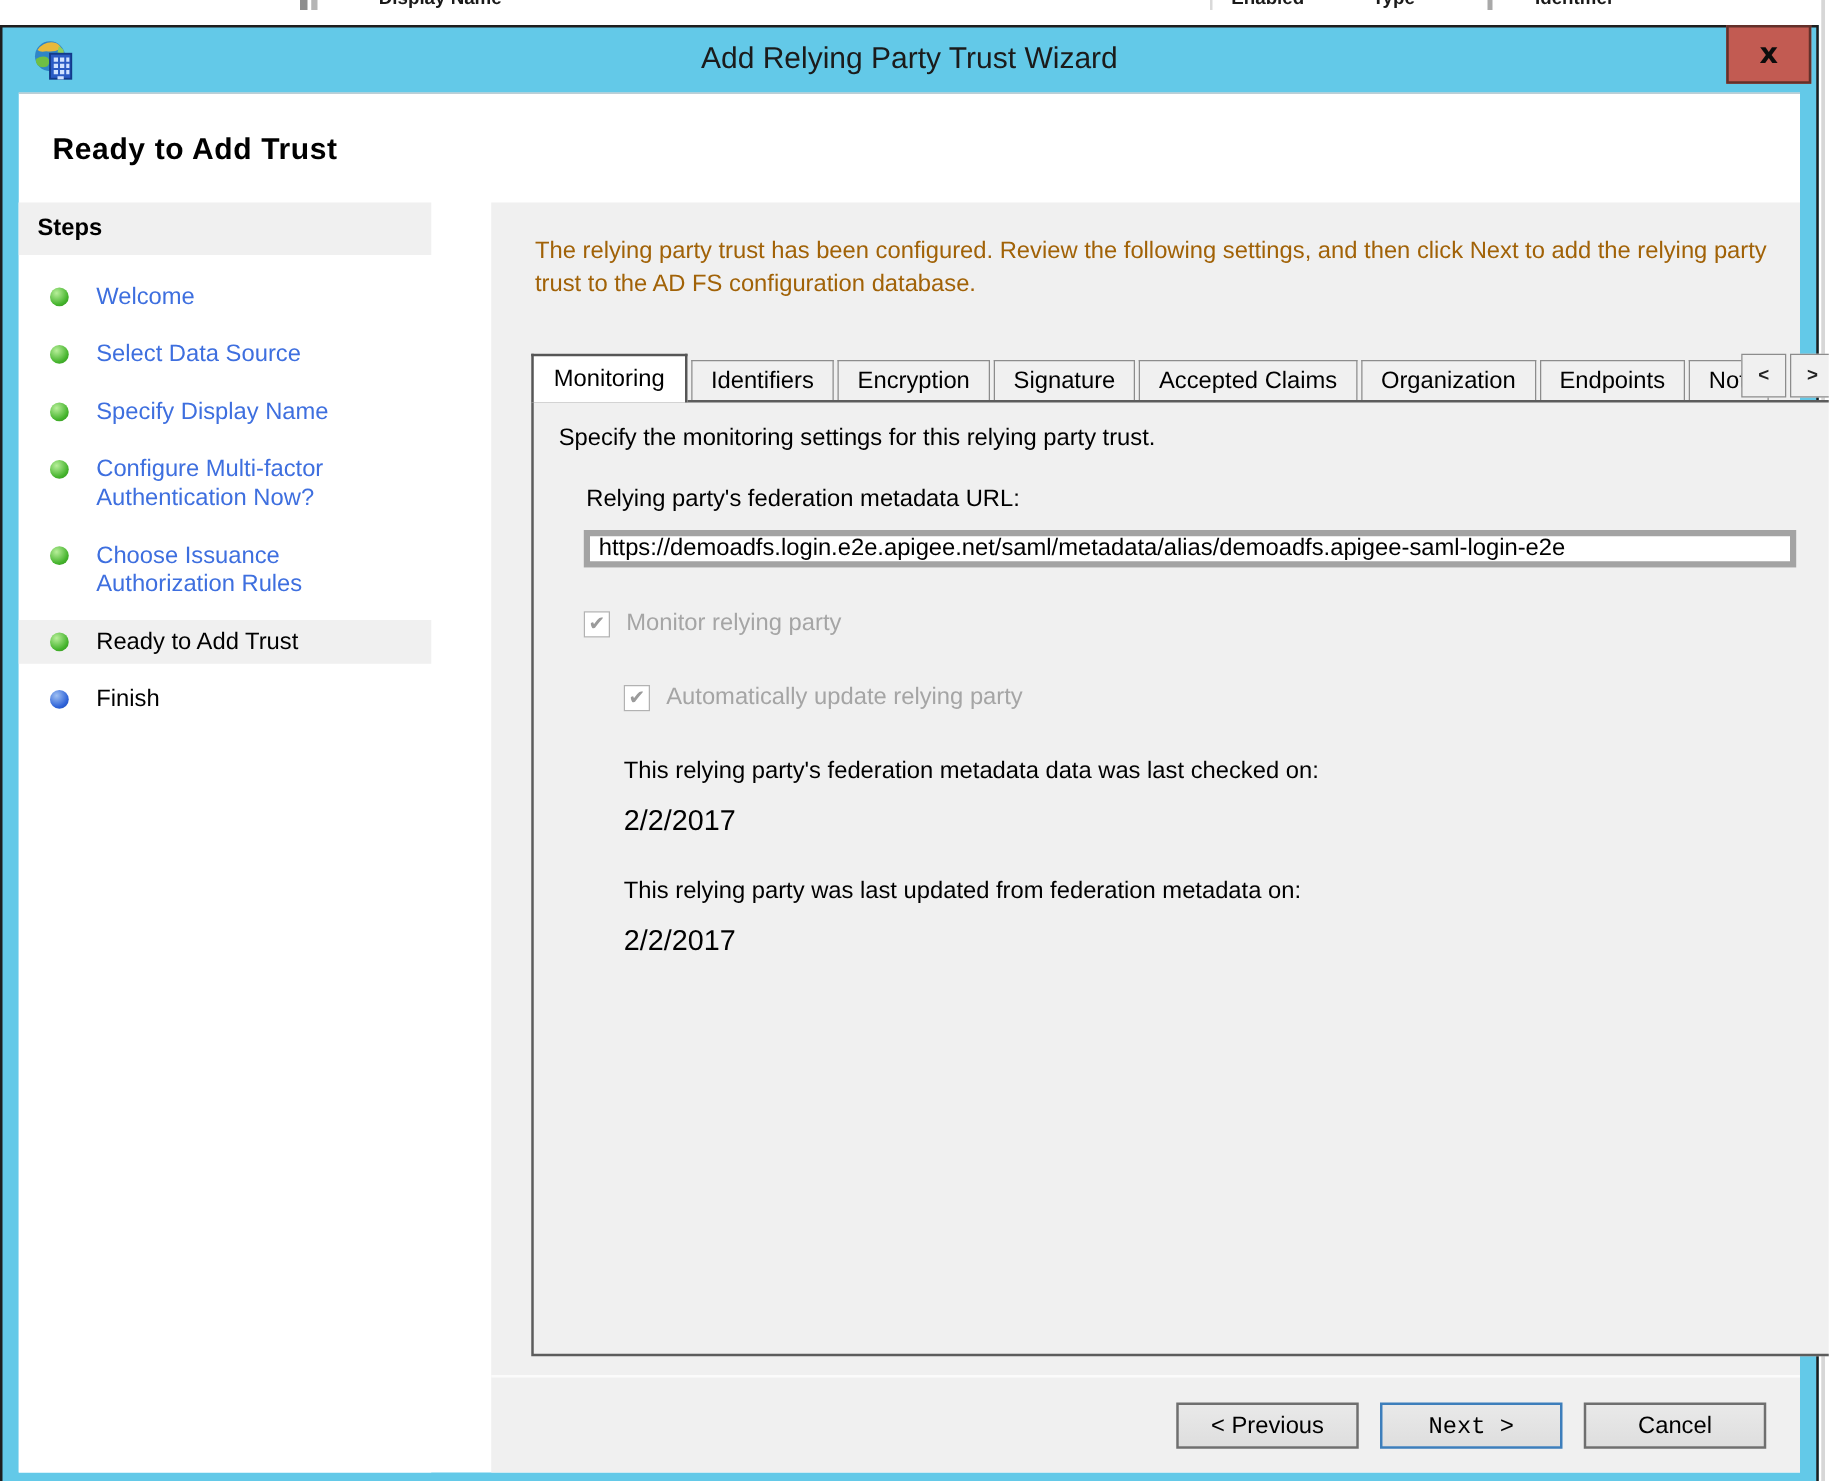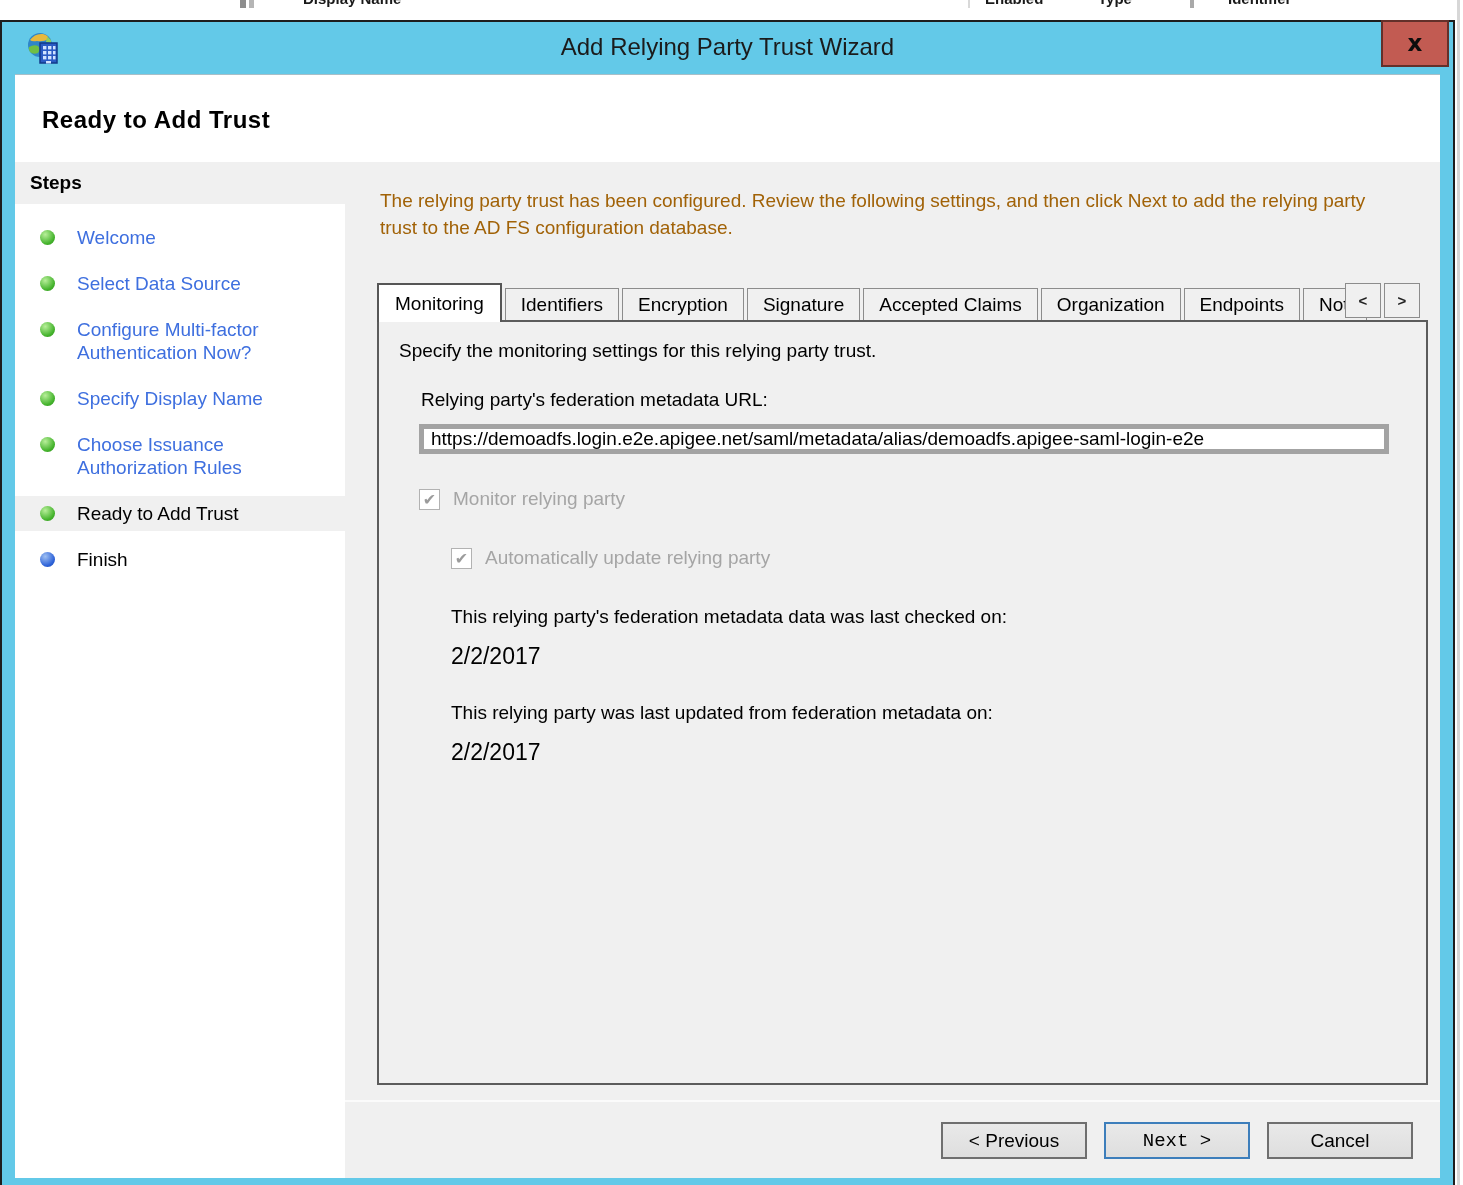--- a/index.html
+++ b/index.html
@@ -30,21 +30,21 @@
            text-align:center; font-size:24px; color:#1b1b1b; }
   .close-btn { position:absolute; right:-9px; top:-2px; width:68px; height:47px;
                background:#C25B52; border:2px solid #63302A; color:#0d0d0d;
                font-size:23px; font-weight:bold; text-align:center; line-height:42px;
                font-family:"DejaVu Sans", sans-serif; cursor:default; }
 
   .dialog-body { background:#fff; height:1104px; display:flex; flex-direction:column;
                  border-top:1px solid #a8bfc8; }
   .page-header { height:87px; padding:31px 0 0 27px; font-size:24px; font-weight:bold;
                  color:#000; letter-spacing:0.5px; }
-  .content-row { flex:1; display:flex; min-height:0; }
+  .content-row { flex:1; display:flex; min-height:0;gap:48px; }
 
   
   .steps-panel { width:330px; background:#fff; flex:none; }
   .steps-header { height:42px; line-height:42px; background:#F0F0F0; font-size:19px;
                   font-weight:bold; color:#000; padding-left:15px; margin-bottom:16px; }
   .step-item { display:flex; align-items:flex-start; padding:6px 6px 6px 25px; margin-bottom:11px; }
   .step-item.current { background:#F0F0F0; }
   .bullet { width:15px; height:15px; border-radius:50%; flex:none; margin:4px 22px 0 0; }
   .bullet.done { background:radial-gradient(circle at 35% 30%, #b8ef9a, #44b32c 65%, #2f8c1d); }
   .bullet.pending { background:radial-gradient(circle at 35% 30%, #9fc0f2, #2d62d8 65%, #1c49ad); }
@@ -148,25 +148,25 @@
           <div class="step-item">
             <div class="bullet done"></div>
             <div class="step-label">Welcome</div>
           </div>
           <div class="step-item">
             <div class="bullet done"></div>
             <div class="step-label">Select Data Source</div>
           </div>
           <div class="step-item">
             <div class="bullet done"></div>
+            <div class="step-label">Specify Display Name</div>
+          </div>
+          <div class="step-item">
+            <div class="bullet done"></div>
             <div class="step-label">Configure Multi-factor Authentication Now?</div>
-          </div>
-          <div class="step-item">
-            <div class="bullet done"></div>
-            <div class="step-label">Specify Display Name</div>
           </div>
           <div class="step-item">
             <div class="bullet done"></div>
             <div class="step-label">Choose Issuance Authorization Rules</div>
           </div>
           <div class="step-item current">
             <div class="bullet done"></div>
             <div class="step-label">Ready to Add Trust</div>
           </div>
           <div class="step-item finish">

